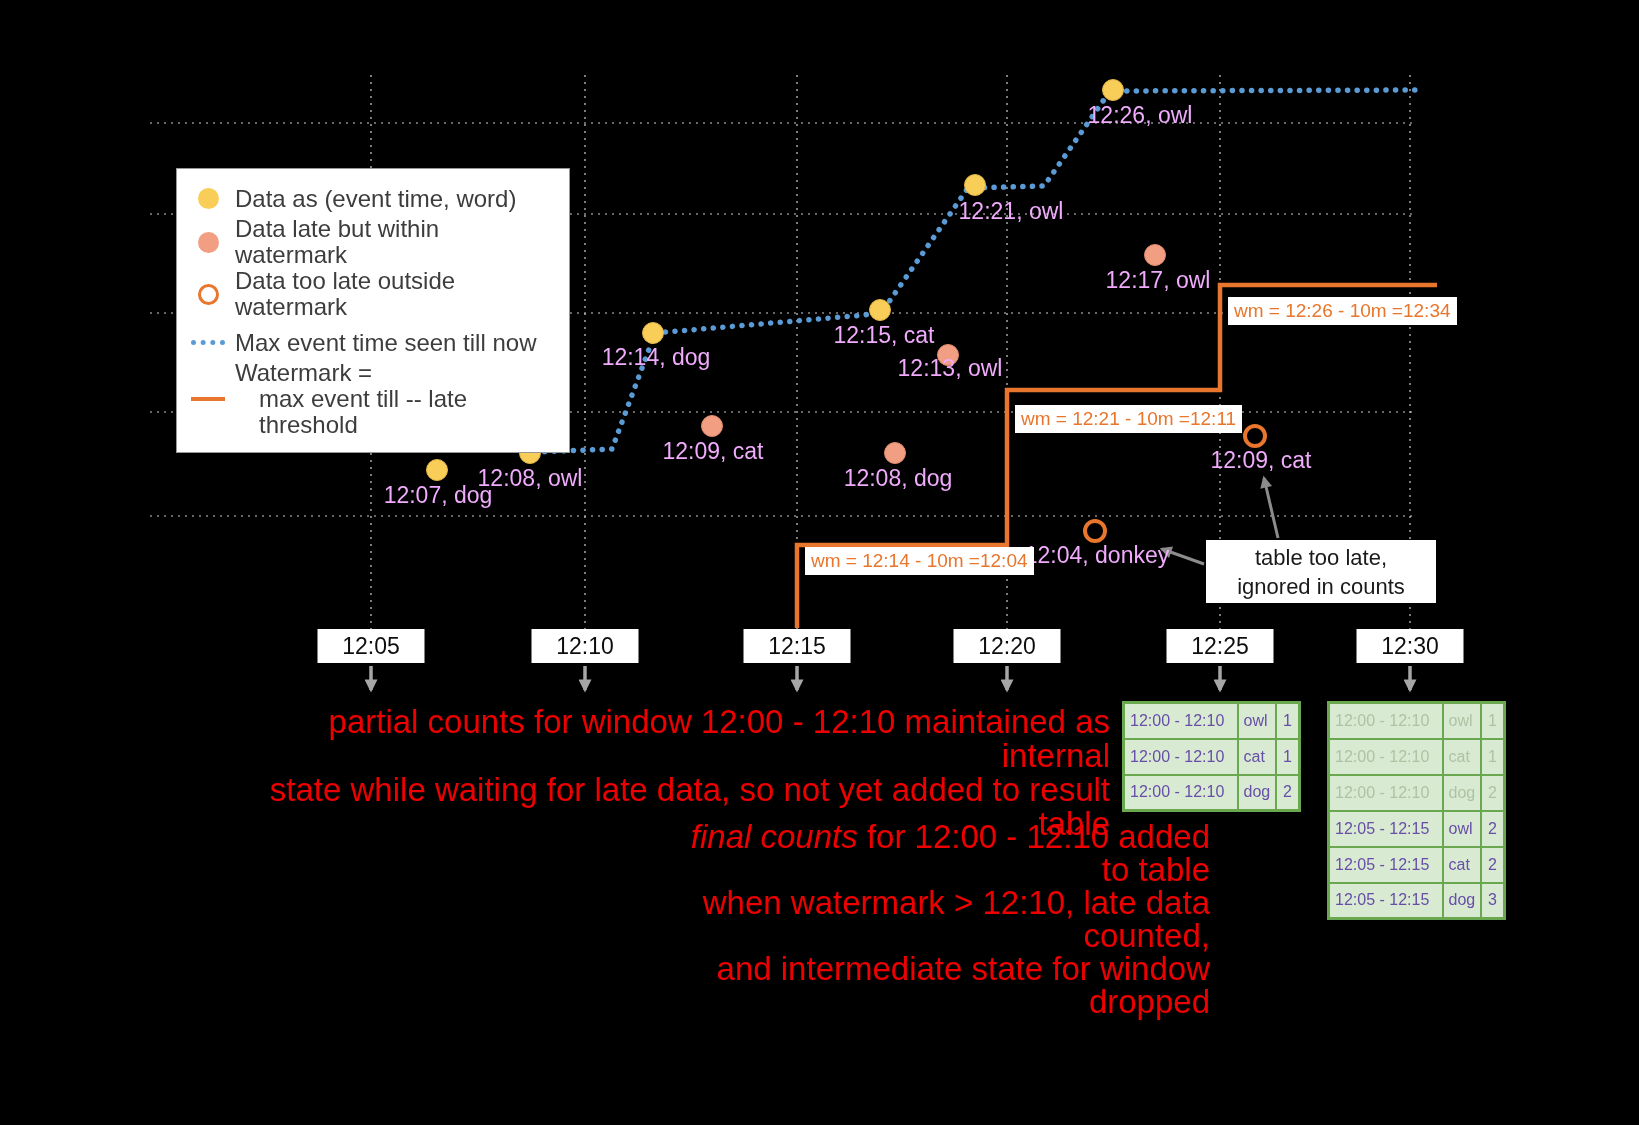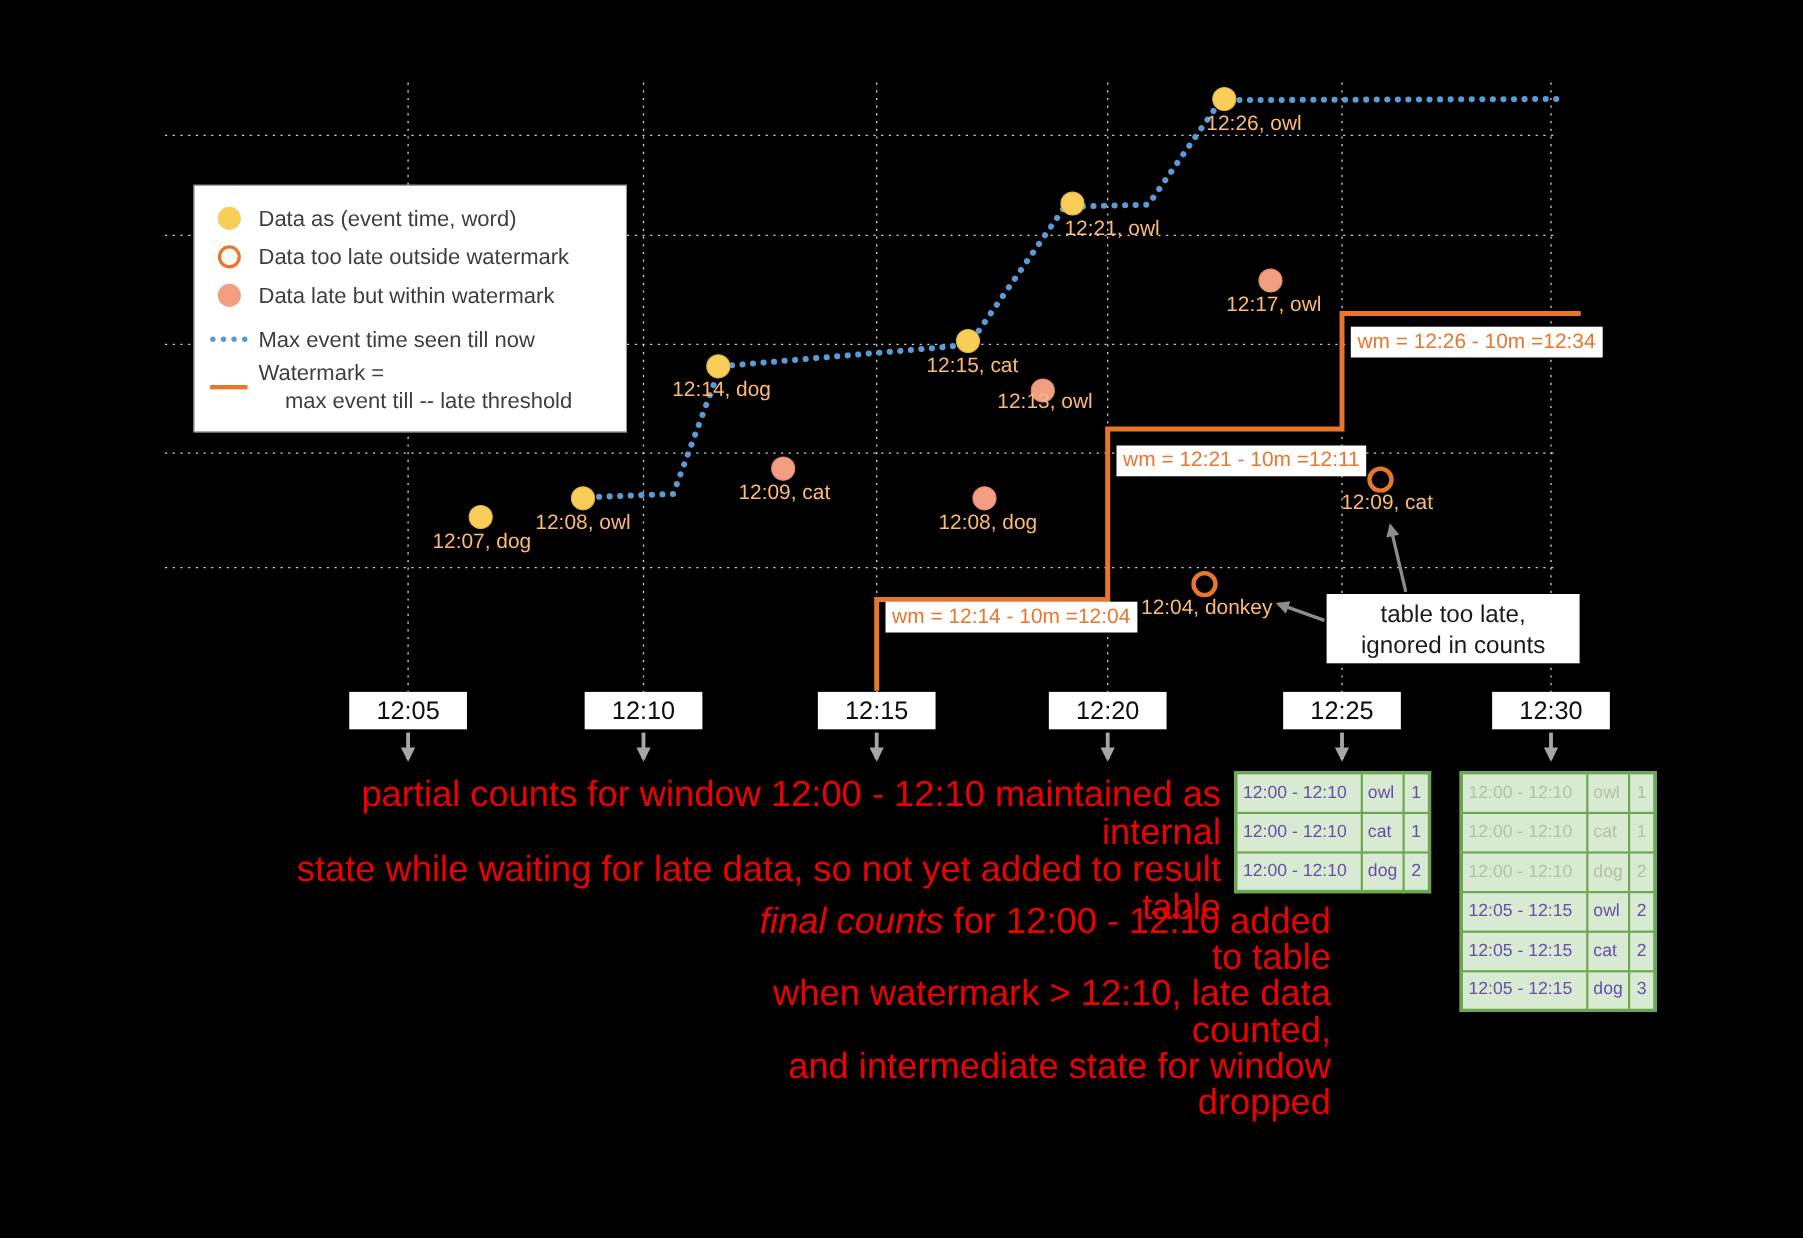--- a/index.html
+++ b/index.html
@@ -7,35 +7,35 @@
   body { font-family: "Liberation Sans", sans-serif; }
   .stage { position:relative; width:1639px; height:1125px; background:#000; overflow:hidden; }
   .stage > svg { position:absolute; left:0; top:0; }
 
   
   .pt { position:absolute; width:22px; height:22px; border-radius:50%; }
   .pt.yellow { background:#F9CE58; border:1.5px solid #E0B344; }
   .pt.salmon { background:#F19E82; border:1.5px solid #E08B6D; }
   .pt.hollow { width:24px; height:24px; background:transparent; border:4px solid #E8762C; }
   .ptlabel { position:absolute; transform:translateX(-50%); white-space:nowrap;
-             font-size:19px; color:#fdba74; }
+             font-size:23px; color:#f0abfc; }
 
   
   .legend { position:absolute; left:176px; top:168px; width:394px; background:#fff;
             border:1px solid #979797; padding:12px 14px 14px 12px; color:#3d3d3d; }
   .lrow { display:flex; align-items:center; min-height:35px; }
   .lrow.gap { margin-top:5px; }
   .lmark { flex:0 0 38px; display:flex; justify-content:center; align-items:center; margin-right:8px; }
   .ldot { width:21px; height:21px; border-radius:50%; }
   .ldot.yellow { background:#F9CE58; }
   .ldot.salmon { background:#F19E82; }
   .ldot.hollow { background:#fff; border:3.5px solid #E8762C; }
   .swatch-blue { width:34px; height:0; border-top:5px dotted #5B9BD5; }
   .swatch-orange { width:34px; height:4.5px; background:#E8762C; }
-  .ltext { font-size:20px; line-height:26px; }
+  .ltext { font-size:24px; line-height:26px; }
   .ltext .indent { padding-left:24px; }
 
   
   .wmlabel { position:absolute; background:#fff; color:#E8762C; font-size:19px;
              padding:3px 6px; white-space:nowrap; }
 
   
   .tickbox { position:absolute; top:629px; width:107px; height:34px; background:#fff;
              color:#0d0d0d; font-size:23px; display:flex; align-items:center;
              justify-content:center; transform:translateX(-50%);text-align:right; }
@@ -138,29 +138,29 @@
 
   <div class="legend">
     <div class="lrow">
       <span class="lmark">
           <span class="ldot yellow"></span>
         </span>
       <span class="ltext">Data as (event time, word)</span>
     </div>
     <div class="lrow">
       <span class="lmark">
+          <span class="ldot salmon"></span>
+        </span>
+      <span class="ltext">Data late but within watermark</span>
+    </div>
+    <div class="lrow">
+      <span class="lmark">
           <span class="ldot hollow"></span>
         </span>
       <span class="ltext">Data too late outside watermark</span>
-    </div>
-    <div class="lrow">
-      <span class="lmark">
-          <span class="ldot salmon"></span>
-        </span>
-      <span class="ltext">Data late but within watermark</span>
     </div>
     <div class="lrow gap">
       <span class="lmark">
           <span class="swatch-blue"></span>
         </span>
       <span class="ltext">Max event time seen till now</span>
     </div>
     <div class="lrow">
       <span class="lmark">
           <span class="swatch-orange"></span>

